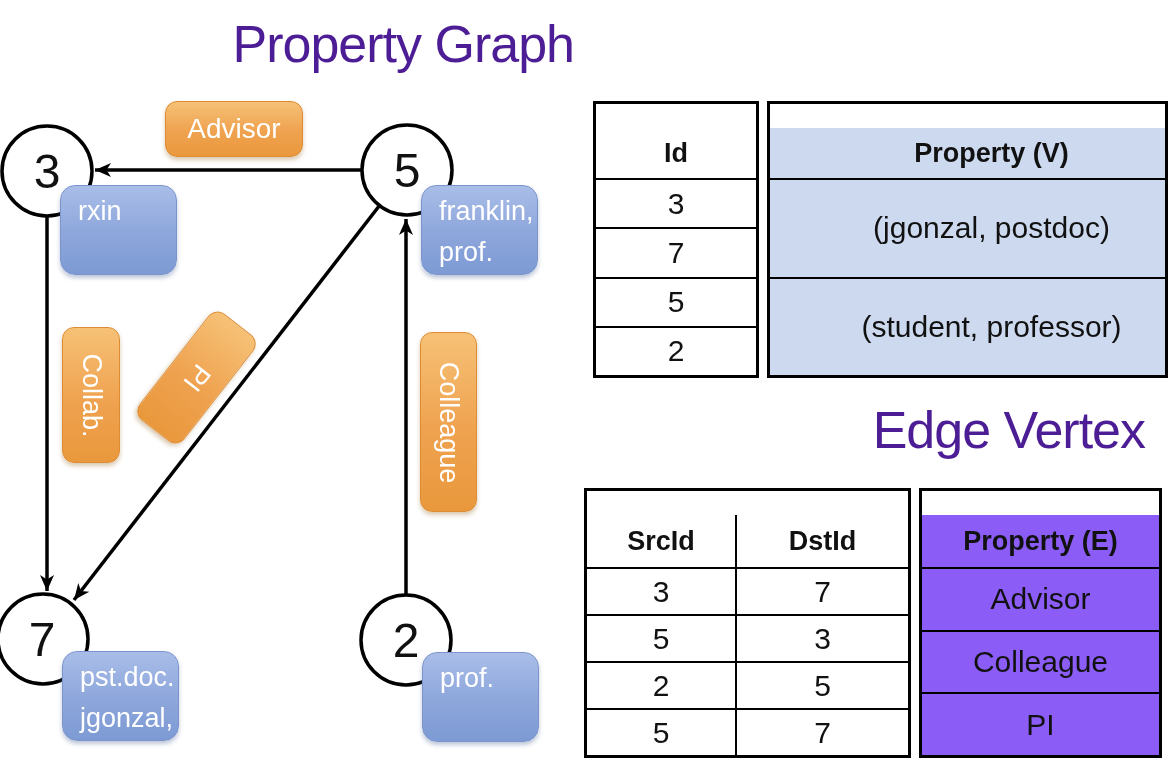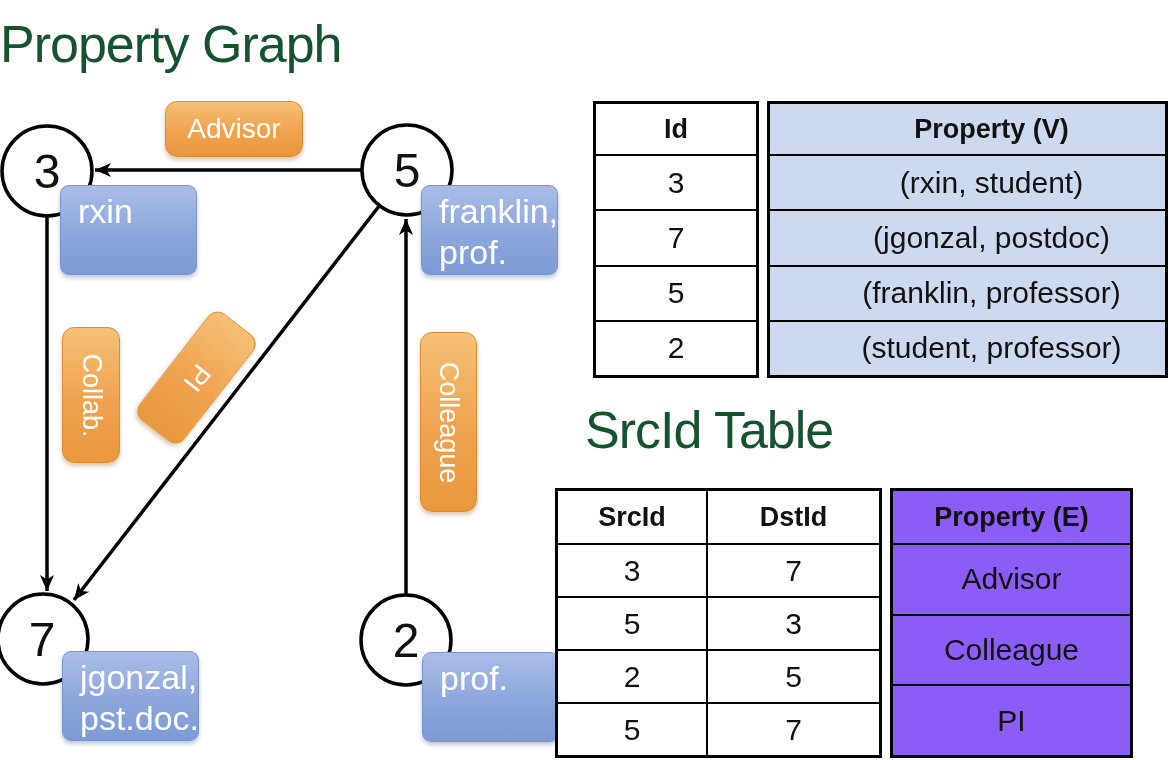--- a/index.html
+++ b/index.html
@@ -1,66 +1,66 @@
 <!DOCTYPE html>
 <html><head>
 <meta charset="utf-8">
 <style>
   html,body{margin:0;padding:0;background:#ffffff;}
   #stage{
     position:relative;width:1170px;height:760px;overflow:hidden;background:#ffffff;
     font-family:"Liberation Sans",sans-serif;color:#111;
   }
   .big-title{
-    position:absolute;text-align:left;font-size:52px;letter-spacing:-1px;
-    color:#14532d;white-space:nowrap;
+    position:absolute;text-align:right;font-size:52px;letter-spacing:-1px;
+    color:#4c1d95;white-space:nowrap;
   }
   
   .ebox{
     position:absolute;box-sizing:border-box;border-radius:12px;
     background:linear-gradient(180deg,#f6c176 0%,#efa24f 55%,#e9983c 100%);
     border:1px solid #dd8c33;
     box-shadow:0 3px 4px rgba(150,100,35,.35);
     color:#fff;display:flex;align-items:center;justify-content:center;
     font-size:28px;
   }
   .vtext{transform:rotate(90deg);white-space:nowrap;}
   
   .vbox{
-    position:absolute;box-sizing:border-box;width:137px;height:90px;border-radius:9px;
+    position:absolute;box-sizing:border-box;width:117px;height:90px;border-radius:15px;
     background:linear-gradient(180deg,#a9bde8 0%,#8fa8dc 50%,#7d9ad4 100%);
     border:1px solid #7b94cc;
     box-shadow:0 3px 4px rgba(110,130,170,.45);
-    color:#fff;font-size:34px;line-height:41px;padding:5px 0 0 17px;
+    color:#fff;font-size:27px;line-height:41px;padding:5px 0 0 17px;
   }
   
   .tgroup{position:absolute;display:flex;gap:8px;box-sizing:border-box;}
   .subtable{
     border:3px solid #000;background:#fff;display:flex;flex-direction:column;
     box-sizing:border-box;
   }
   .trow{display:flex;flex:1;border-top:2.5px solid #000;}
-  .trow:first-child{border-top:none;}
+  .trow:first-child{border-top:none;margin-top:24px;}
   .cell{
     flex:1;display:flex;align-items:center;justify-content:center;
     font-size:30px;white-space:nowrap;box-sizing:border-box;
   }
   .cell.hdr{font-weight:bold;font-size:27px;}
   .cell.div-r{border-right:2.5px solid #000;}
   .bg-v{background:#cdd9ef;padding-left:48px;}
   .bg-e{background:#8b5cf6;}
   svg text{font-family:"Liberation Sans",sans-serif;}
 </style>
 </head>
 <body>
 
 <div id="stage">
 
   <div class="big-title" style="left:0;top:14px;width:574px;">Property Graph</div>
-  <div class="big-title" style="left:585px;top:400px;width:560px;">SrcId Table</div>
+  <div class="big-title" style="left:585px;top:400px;width:560px;">Edge Vertex</div>
 
   <svg width="585" height="760" style="position:absolute;left:0;top:0;">
     <defs>
       <marker id="arw" markerUnits="userSpaceOnUse" markerWidth="22" markerHeight="18" refX="17" refY="8" orient="auto">
         <path d="M1,1 L17,8 L1,15 L5.5,8 Z" fill="#000"></path>
       </marker>
     </defs>
 
     <line x1="407" y1="170" x2="95" y2="170" stroke="#000" stroke-width="3.5" marker-end="url(#arw)"></line>
     <line x1="47" y1="171" x2="47" y2="591" stroke="#000" stroke-width="3.5" marker-end="url(#arw)"></line>
@@ -92,22 +92,22 @@
   </div>
 
   <div class="vbox" style="left:60px;top:185px;">
     <div>rxin</div>
   </div>
   <div class="vbox" style="left:421px;top:185px;">
     <div>franklin,</div>
     <div>prof.</div>
   </div>
   <div class="vbox" style="left:62px;top:651px;">
+    <div>pst.doc.</div>
     <div>jgonzal,</div>
-    <div>pst.doc.</div>
   </div>
   <div class="vbox" style="left:422px;top:652px;">
     <div>prof.</div>
   </div>
 
   <div class="tgroup" style="left:593px;top:101px;width:575px;height:277px;">
     <div class="subtable" style="width:166px;">
       <div class="trow" style="flex:0 0 50px;">
           <div class="cell hdr">Id</div>
         </div>
@@ -122,35 +122,29 @@
         </div>
       <div class="trow">
           <div class="cell">2</div>
         </div>
     </div>
     <div class="subtable" style="flex:1;">
       <div class="trow" style="flex:0 0 50px;">
           <div class="cell hdr bg-v">Property (V)</div>
         </div>
       <div class="trow">
-          <div class="cell bg-v">(rxin, student)</div>
-        </div>
-      <div class="trow">
           <div class="cell bg-v">(jgonzal, postdoc)</div>
-        </div>
-      <div class="trow">
-          <div class="cell bg-v">(franklin, professor)</div>
         </div>
       <div class="trow">
           <div class="cell bg-v">(student, professor)</div>
         </div>
     </div>
   </div>
 
-  <div class="tgroup" style="left:555px;top:488px;width:578px;height:270px;">
+  <div class="tgroup" style="left:584px;top:488px;width:578px;height:270px;">
     <div class="subtable" style="width:327px;">
       <div class="trow" style="flex:0 0 52px;">
         <div class="cell hdr div-r" style="flex:0 0 150px;">SrcId</div>
         <div class="cell hdr">DstId</div>
       </div>
       <div class="trow">
         <div class="cell div-r" style="flex:0 0 150px;">3</div>
         <div class="cell">7</div>
       </div>
       <div class="trow">

